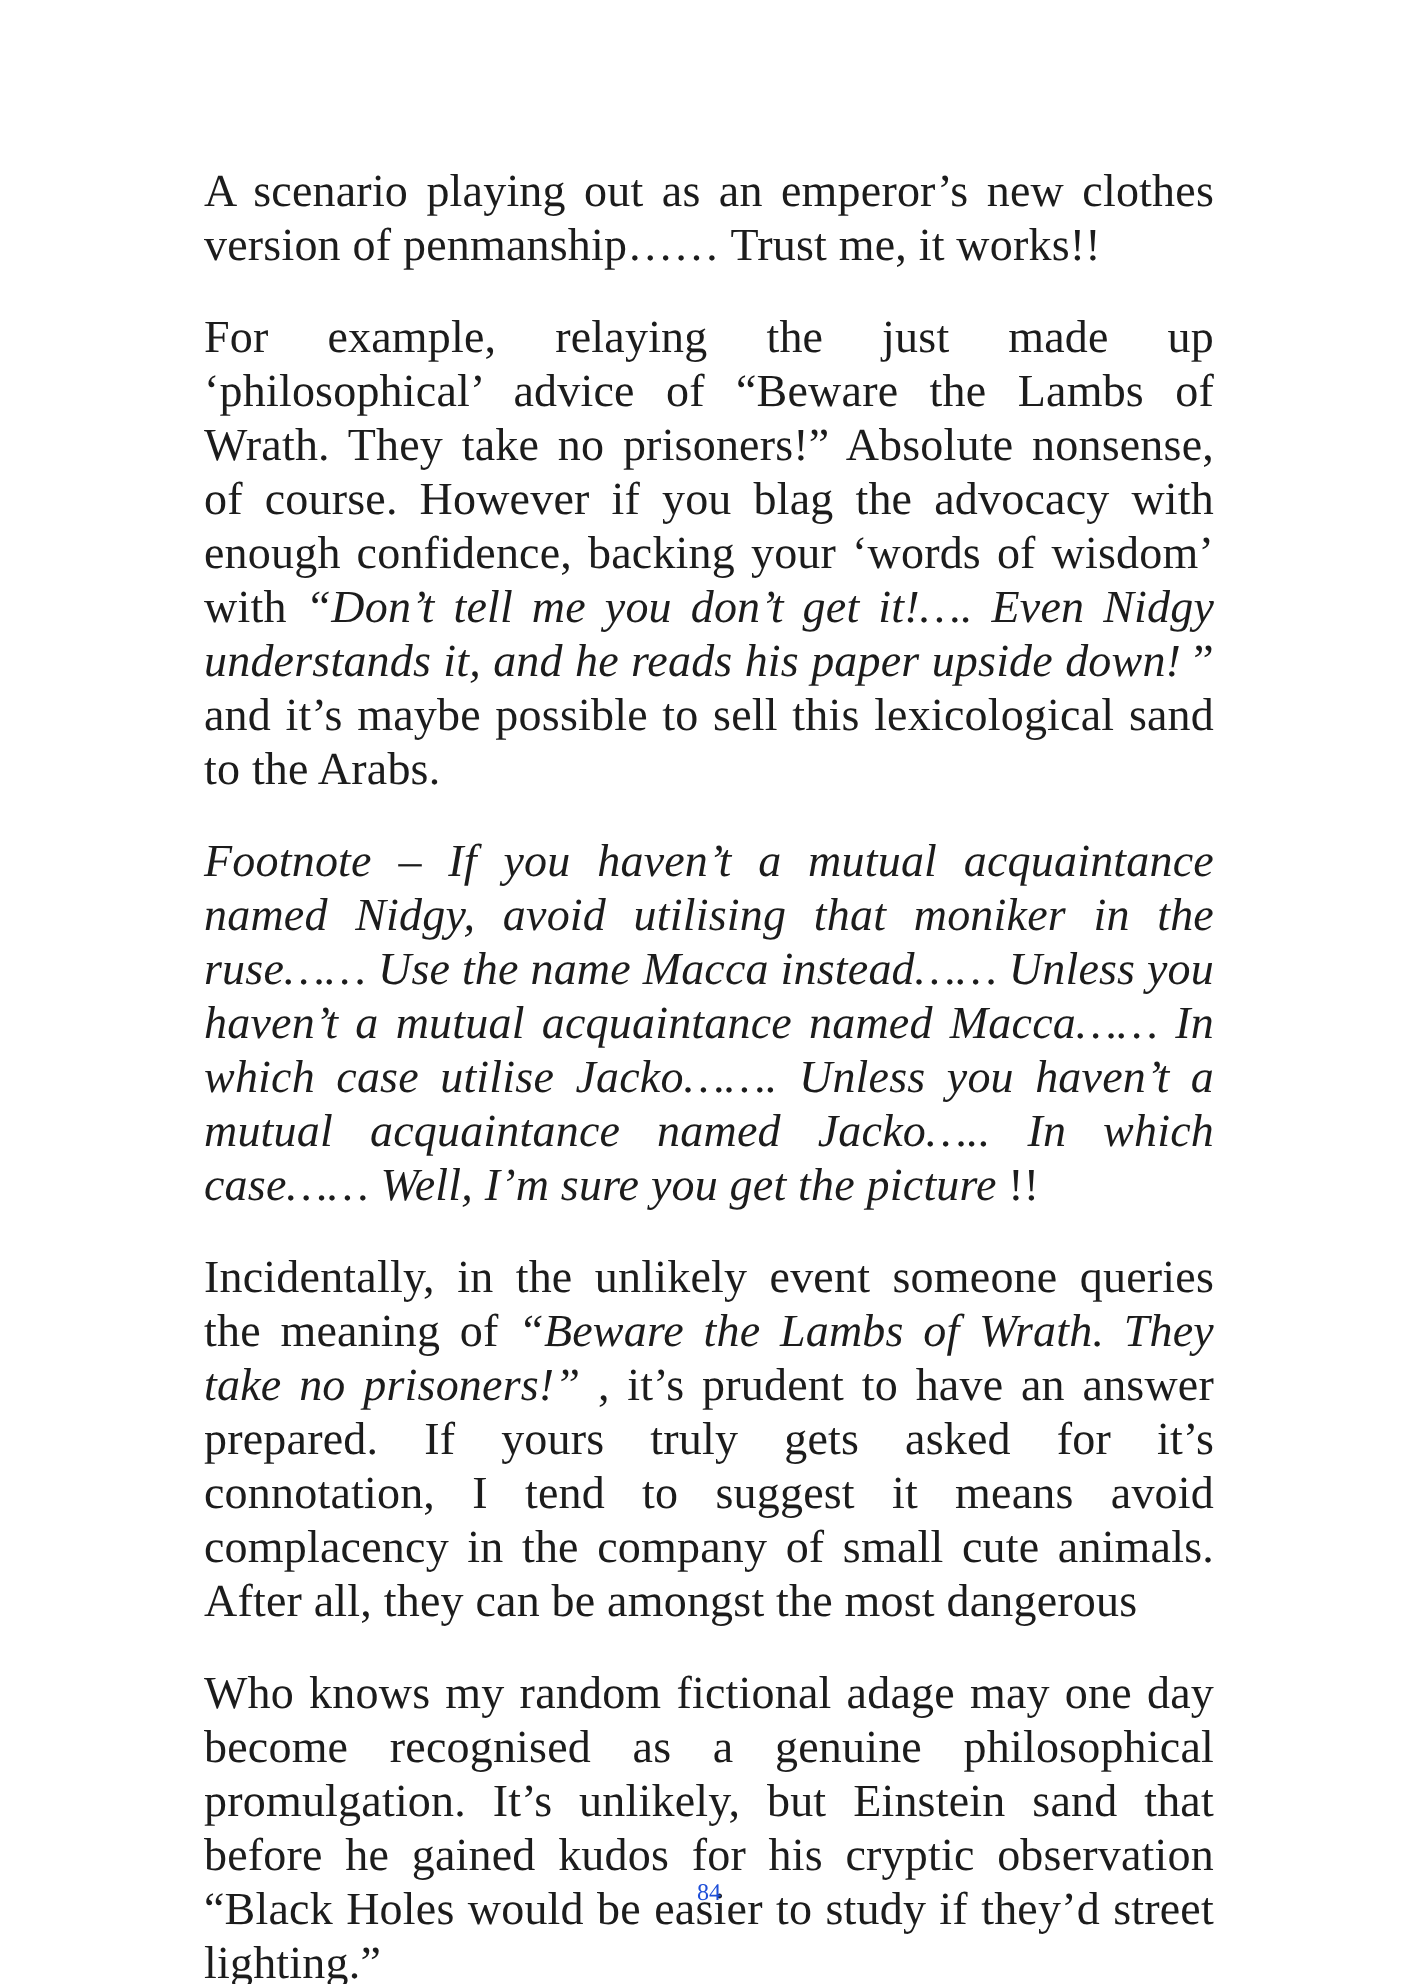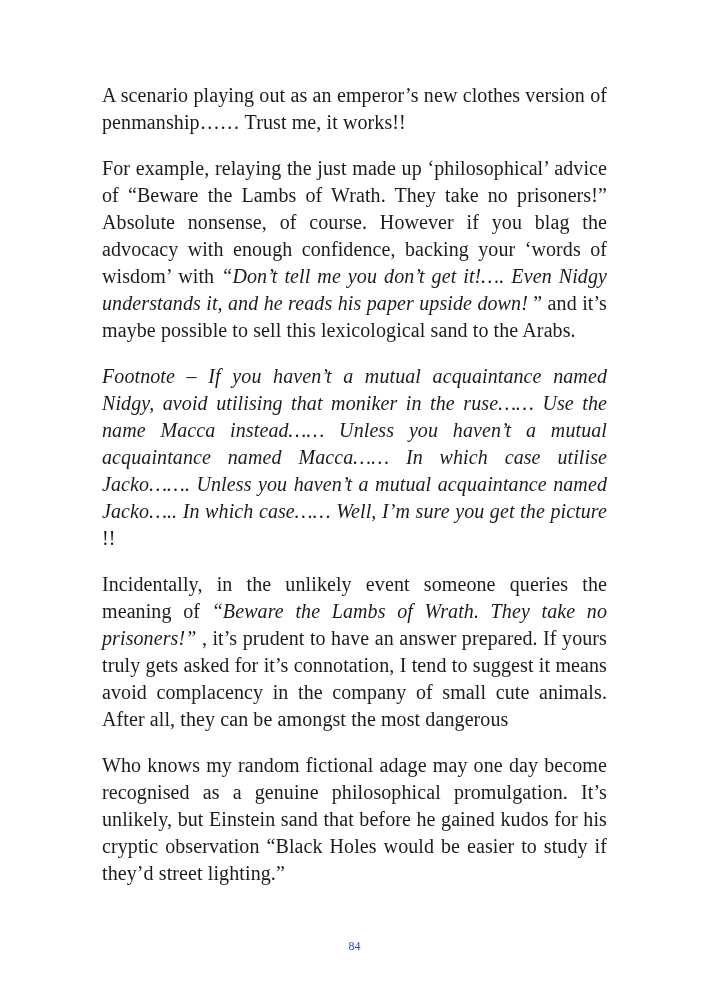--- a/index.html
+++ b/index.html
@@ -18,21 +18,21 @@
     box-sizing: border-box;
   }
   .content {
     position: absolute;
     top: 82px;
     left: 102px;
     width: 505px;
   }
   .para {
     margin: 0 0 19px 0;
-    font-size: 20px;
+    font-size: 23px;
     line-height: 27px;
     text-align: justify;
     letter-spacing: 0.1px;
     font-family: Liberation Serif, serif;
   }
   .italic {
     font-style: italic;
   }
   .upright {
     font-style: normal;

